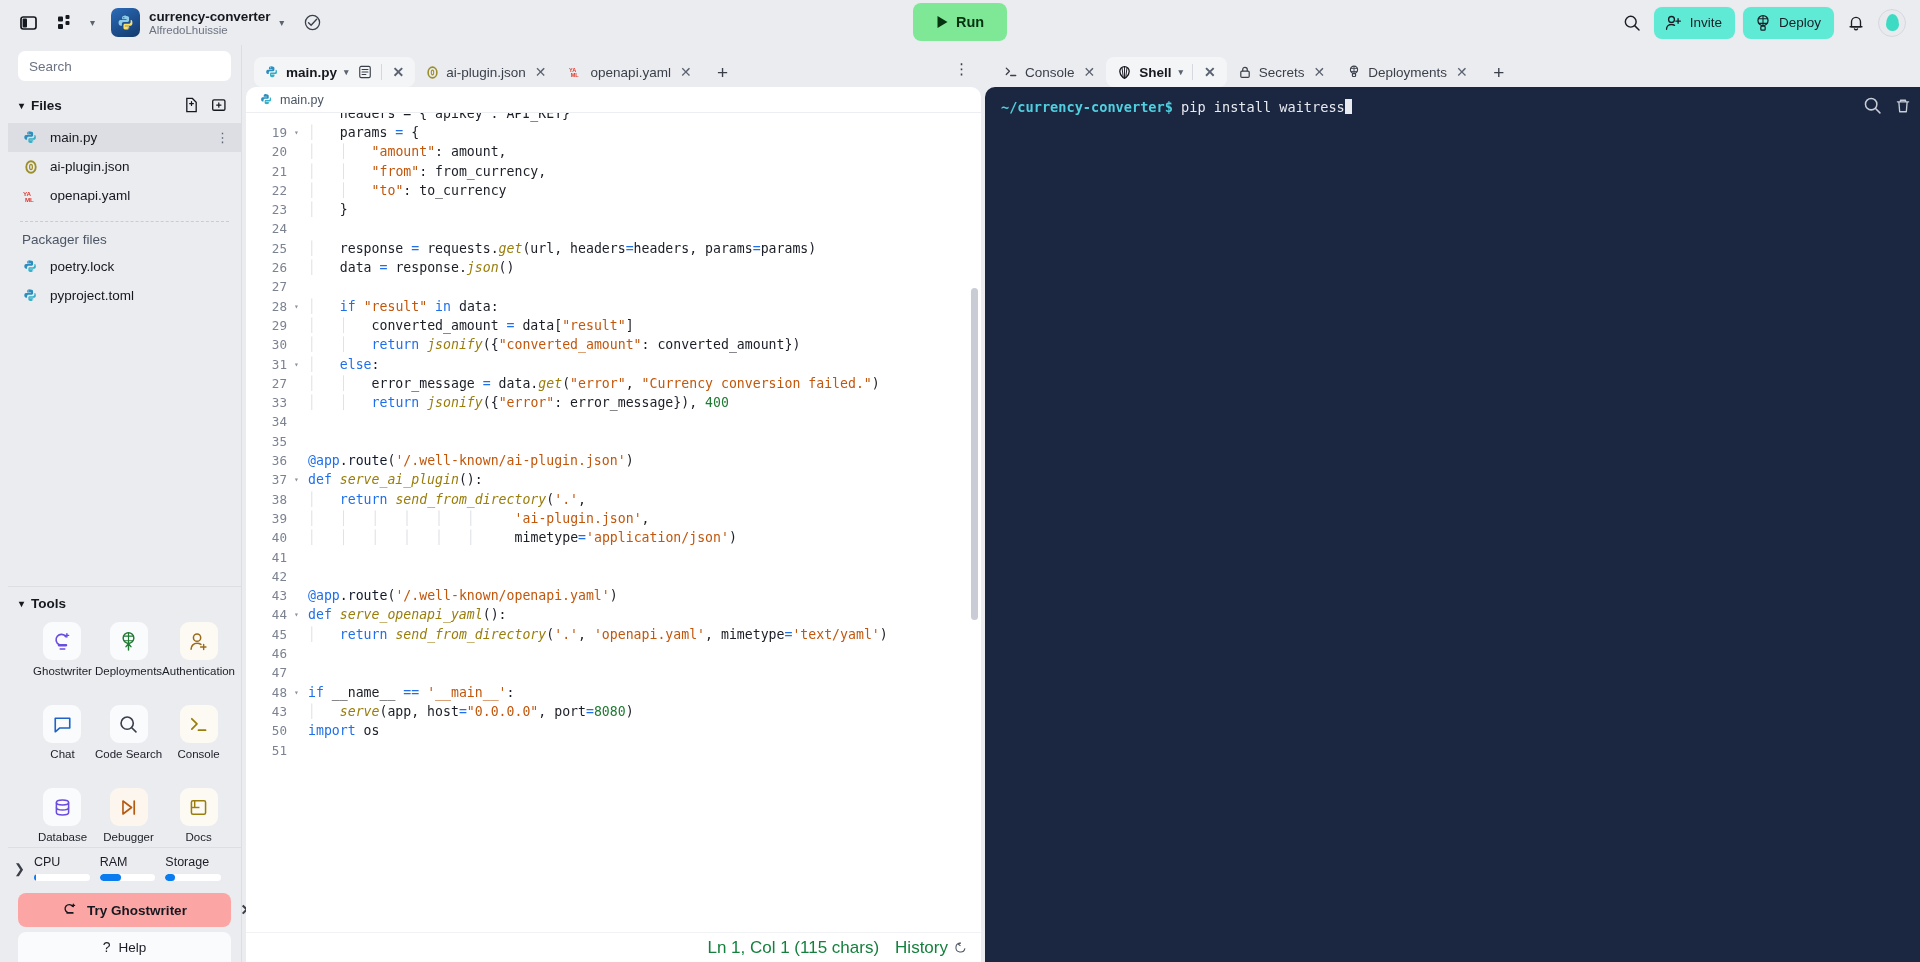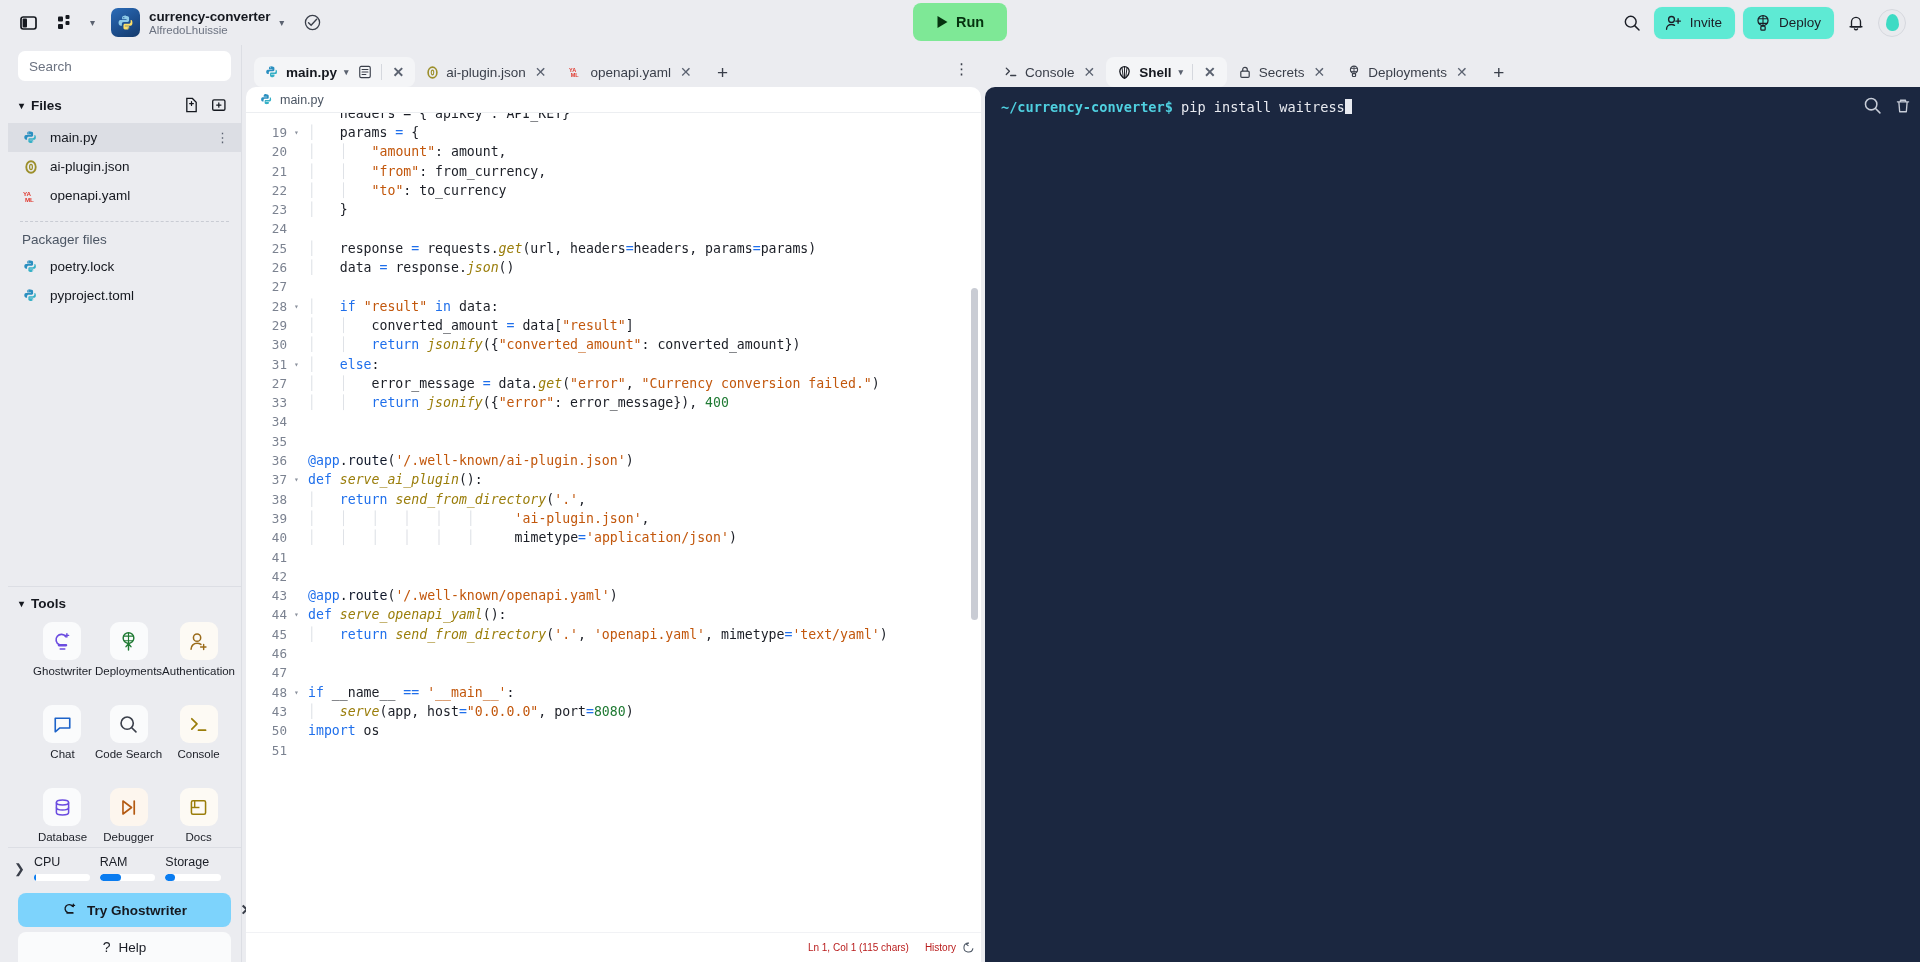--- a/index.html
+++ b/index.html
@@ -143,21 +143,21 @@
     padding: 7px 10px 6px 6px;
   }
   .metrics .exp { width: 20px; color: #3a3f4a; font-size: 13px; padding-top: 6px; cursor: pointer; }
   .metric { flex: 1; padding-right: 10px; }
   .metric .ml { font-size: 12.5px; color: #1b1e26; margin-bottom: 5px; }
   .bar { height: 7px; background: #fff; border-radius: 4px; overflow: hidden; }
   .bar > span { display: block; height: 100%; background: #0a7cf0; border-radius: 4px; }
 
   .gw-btn {
     margin: 6px 10px 5px 10px; height: 34px;
-    background: #7dd3fc; border-radius: 8px;
+    background: #fca5a5; border-radius: 8px;
     display: flex; align-items: center; justify-content: center; gap: 9px;
     font-size: 13.5px; font-weight: 700; color: #15181f; cursor: pointer;
     position: relative;
   }
   .gw-close {
     position: absolute; right: -22px; top: 50%; transform: translateY(-50%);
     color: #3a3f4a; font-size: 15px; cursor: pointer;
   }
   .help-btn {
     margin: 0 10px 0 10px; height: 30px;
@@ -253,22 +253,22 @@
 
   .vscroll {
     position: absolute; right: 3px; top: 175px;
     width: 7px; height: 332px;
     background: #c9ccd4; border-radius: 4px; cursor: pointer;
   }
   .statusbar {
     height: 30px; min-height: 30px;
     background: #fff;
     display: flex; align-items: center; justify-content: flex-end;
-    gap: 16px; padding-right: 6px;
-    font-size: 10px; color: #b91c1c;
+    gap: 16px; padding-right: 14px;
+    font-size: 17px; color: #15803d;
     border-top: 1px solid #f1f2f5;
   }
   .statusbar .sbi { display: flex; align-items: center; gap: 6px; cursor: pointer; }
 
   
   .right-col {
     width: 935px; min-width: 935px;
     display: flex; flex-direction: column;
     background: #ebecf0;
     padding: 4px 0 0 0;

